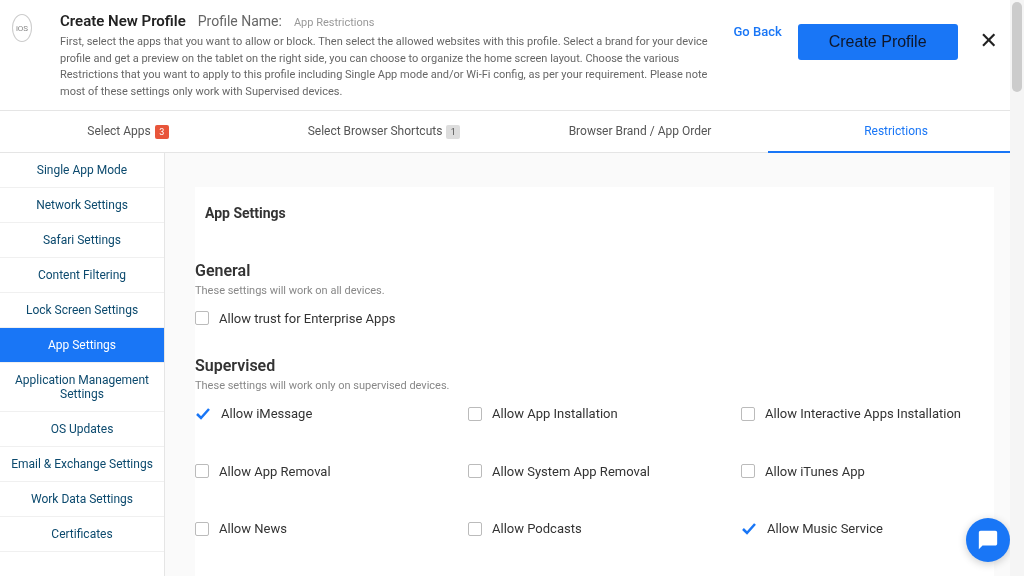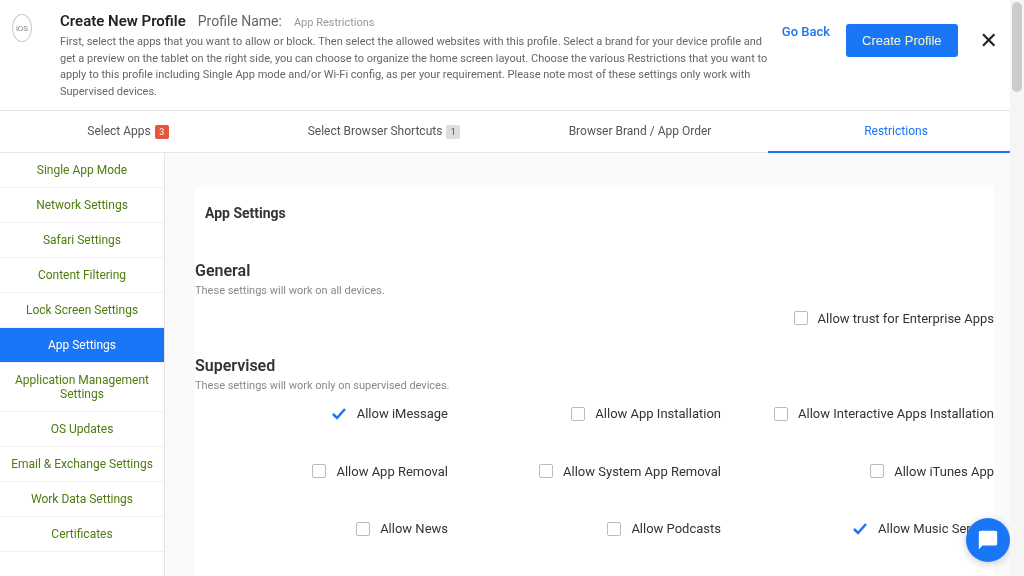--- a/index.html
+++ b/index.html
@@ -7,40 +7,40 @@
   .header { display: flex; padding: 12px 20px 10px 12px; border-bottom: 1px solid #e5e5e5; }
   .ios-badge { width: 20px; height: 28px; border: 1px solid #ccc; border-radius: 50%; font-size: 8px; color: #888; display: flex; align-items: center; justify-content: center; margin-right: 8px; margin-top: 2px; flex-shrink: 0; }
   .header-left { flex: 1; margin-left: 20px; }
   .title-row { display: flex; align-items: baseline; gap: 12px; margin-bottom: 4px; }
   .page-title { font-size: 15px; font-weight: 600; color: #222; }
   .profile-name-label { font-size: 14px; color: #666; }
   .profile-name-value { font-size: 11px; color: #999; }
   .header-desc { font-size: 11px; color: #666; line-height: 1.5; max-width: 720px; }
   .header-right { display: flex; align-items: flex-start; gap: 16px; margin-top: 12px; }
   .go-back { color: #1976f6; font-size: 13px; cursor: pointer; font-weight: 500; }
-  .create-btn { background: #1976f6; color: #fef9c3; border: none; padding: 9px 16px; font-size: 13px; font-weight: 500; border-radius: 3px; cursor: pointer; }
+  .create-btn { background: #1976f6; color: #0f172a; border: none; padding: 9px 31px; font-size: 16px; font-weight: 500; border-radius: 3px; cursor: pointer; }
   .close-icon { font-size: 22px; color: #222; cursor: pointer; padding: 4px 6px; font-weight: 300; }
   .tab-bar { display: flex; border-bottom: 1px solid #e5e5e5; }
   .tab { flex: 1; text-align: center; padding: 13px 0; font-size: 12px; color: #555; cursor: pointer; position: relative; }
   .tab.active { color: #1976f6; }
   .tab.active::after { content: ''; position: absolute; bottom: -1px; left: 0; right: 0; height: 2px; background: #1976f6; }
   .tab-badge { display: inline-block; min-width: 14px; height: 14px; line-height: 14px; font-size: 9px; border-radius: 2px; margin-left: 4px; text-align: center; vertical-align: middle; }
   .tab-badge.red { background: #e8553a; color: #fff; }
   .tab-badge.gray { background: #ddd; color: #555; }
   .body { display: flex; height: calc(100% - 120px); }
   .sidebar { width: 165px; border-right: 1px solid #e5e5e5; overflow-y: auto; }
-  .sidebar-item { padding: 10px 8px; font-size: 12px; color: #4d7c0f; text-align: center; border-bottom: 1px solid #f0f0f0; cursor: pointer; }
+  .sidebar-item { padding: 10px 8px; font-size: 12px; color: #0c4a6e; text-align: center; border-bottom: 1px solid #f0f0f0; cursor: pointer; }
   .sidebar-item.active { background: #1976f6; color: #fff; }
   .content { flex: 1; padding: 34px 30px; background: #fafafa; overflow-y: auto; }
   .panel { background: #fff; padding: 18px 0 30px 0; }
   .panel-title { font-size: 14px; font-weight: 700; margin-bottom: 40px; padding-left: 10px; }
   .section-title { font-size: 16px; font-weight: 600; margin-bottom: 4px; }
   .section-sub { font-size: 11px; color: #888; margin-bottom: 14px; }
   .section { margin-bottom: 30px; }
-  .check-row { display: flex; align-items: center; gap: 10px; margin-bottom: 16px; font-size: 13px; color: #333; justify-content: flex-end; }
+  .check-row { display: flex; align-items: center; gap: 10px; margin-bottom: 16px; font-size: 13px; color: #333; }
   .check-grid { display: grid; grid-template-columns: 1fr 1fr 1fr; row-gap: 26px; column-gap: 20px; }
   .checkbox { width: 14px; height: 14px; border: 1px solid #bbb; border-radius: 2px; flex-shrink: 0; position: relative; cursor: pointer; }
   .checkmark { width: 16px; height: 16px; flex-shrink: 0; position: relative; cursor: pointer; }
   .checkmark svg { stroke: #1976f6; stroke-width: 2.5; fill: none; }
   .chat-bubble { position: absolute; bottom: 14px; right: 14px; width: 44px; height: 44px; background: #1976f6; border-radius: 50%; display: flex; align-items: center; justify-content: center; cursor: pointer; box-shadow: 0 2px 8px rgba(0,0,0,0.2); }
   .chat-bubble svg { fill: #fff; }
   .scrollbar { position: absolute; right: 0; top: 0; width: 14px; height: 100%; background: #f5f5f5; }
   .scrollbar-thumb { position: absolute; right: 2px; top: 2px; width: 10px; height: 90px; background: #ccc; border-radius: 5px; }
 </style>
 </head>

